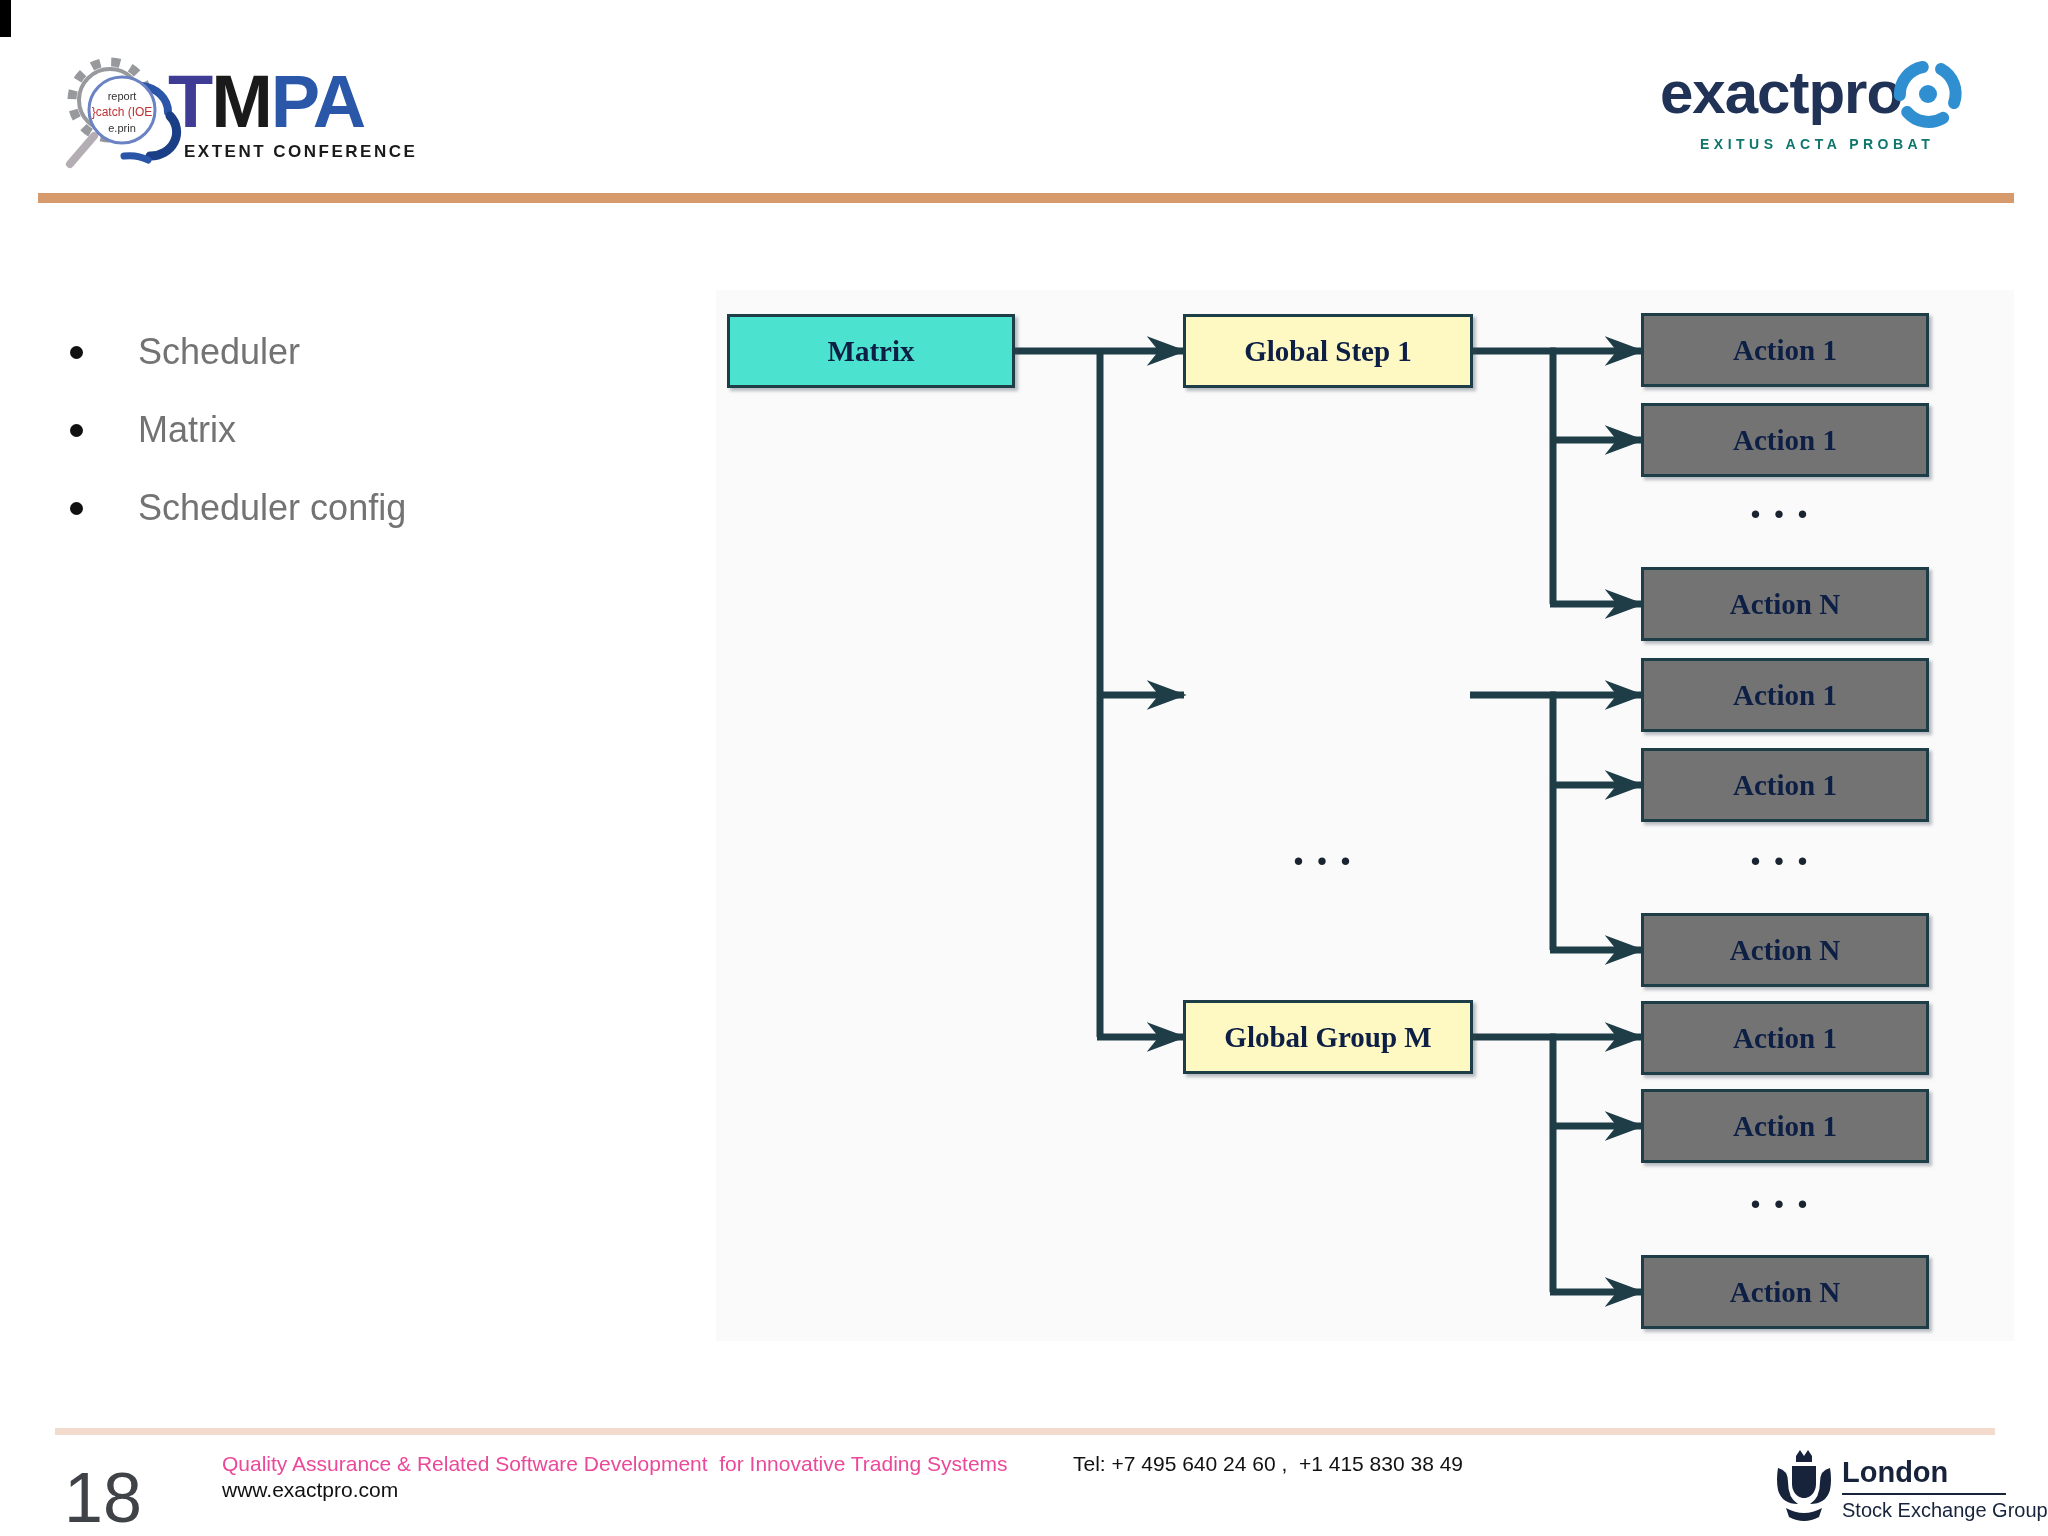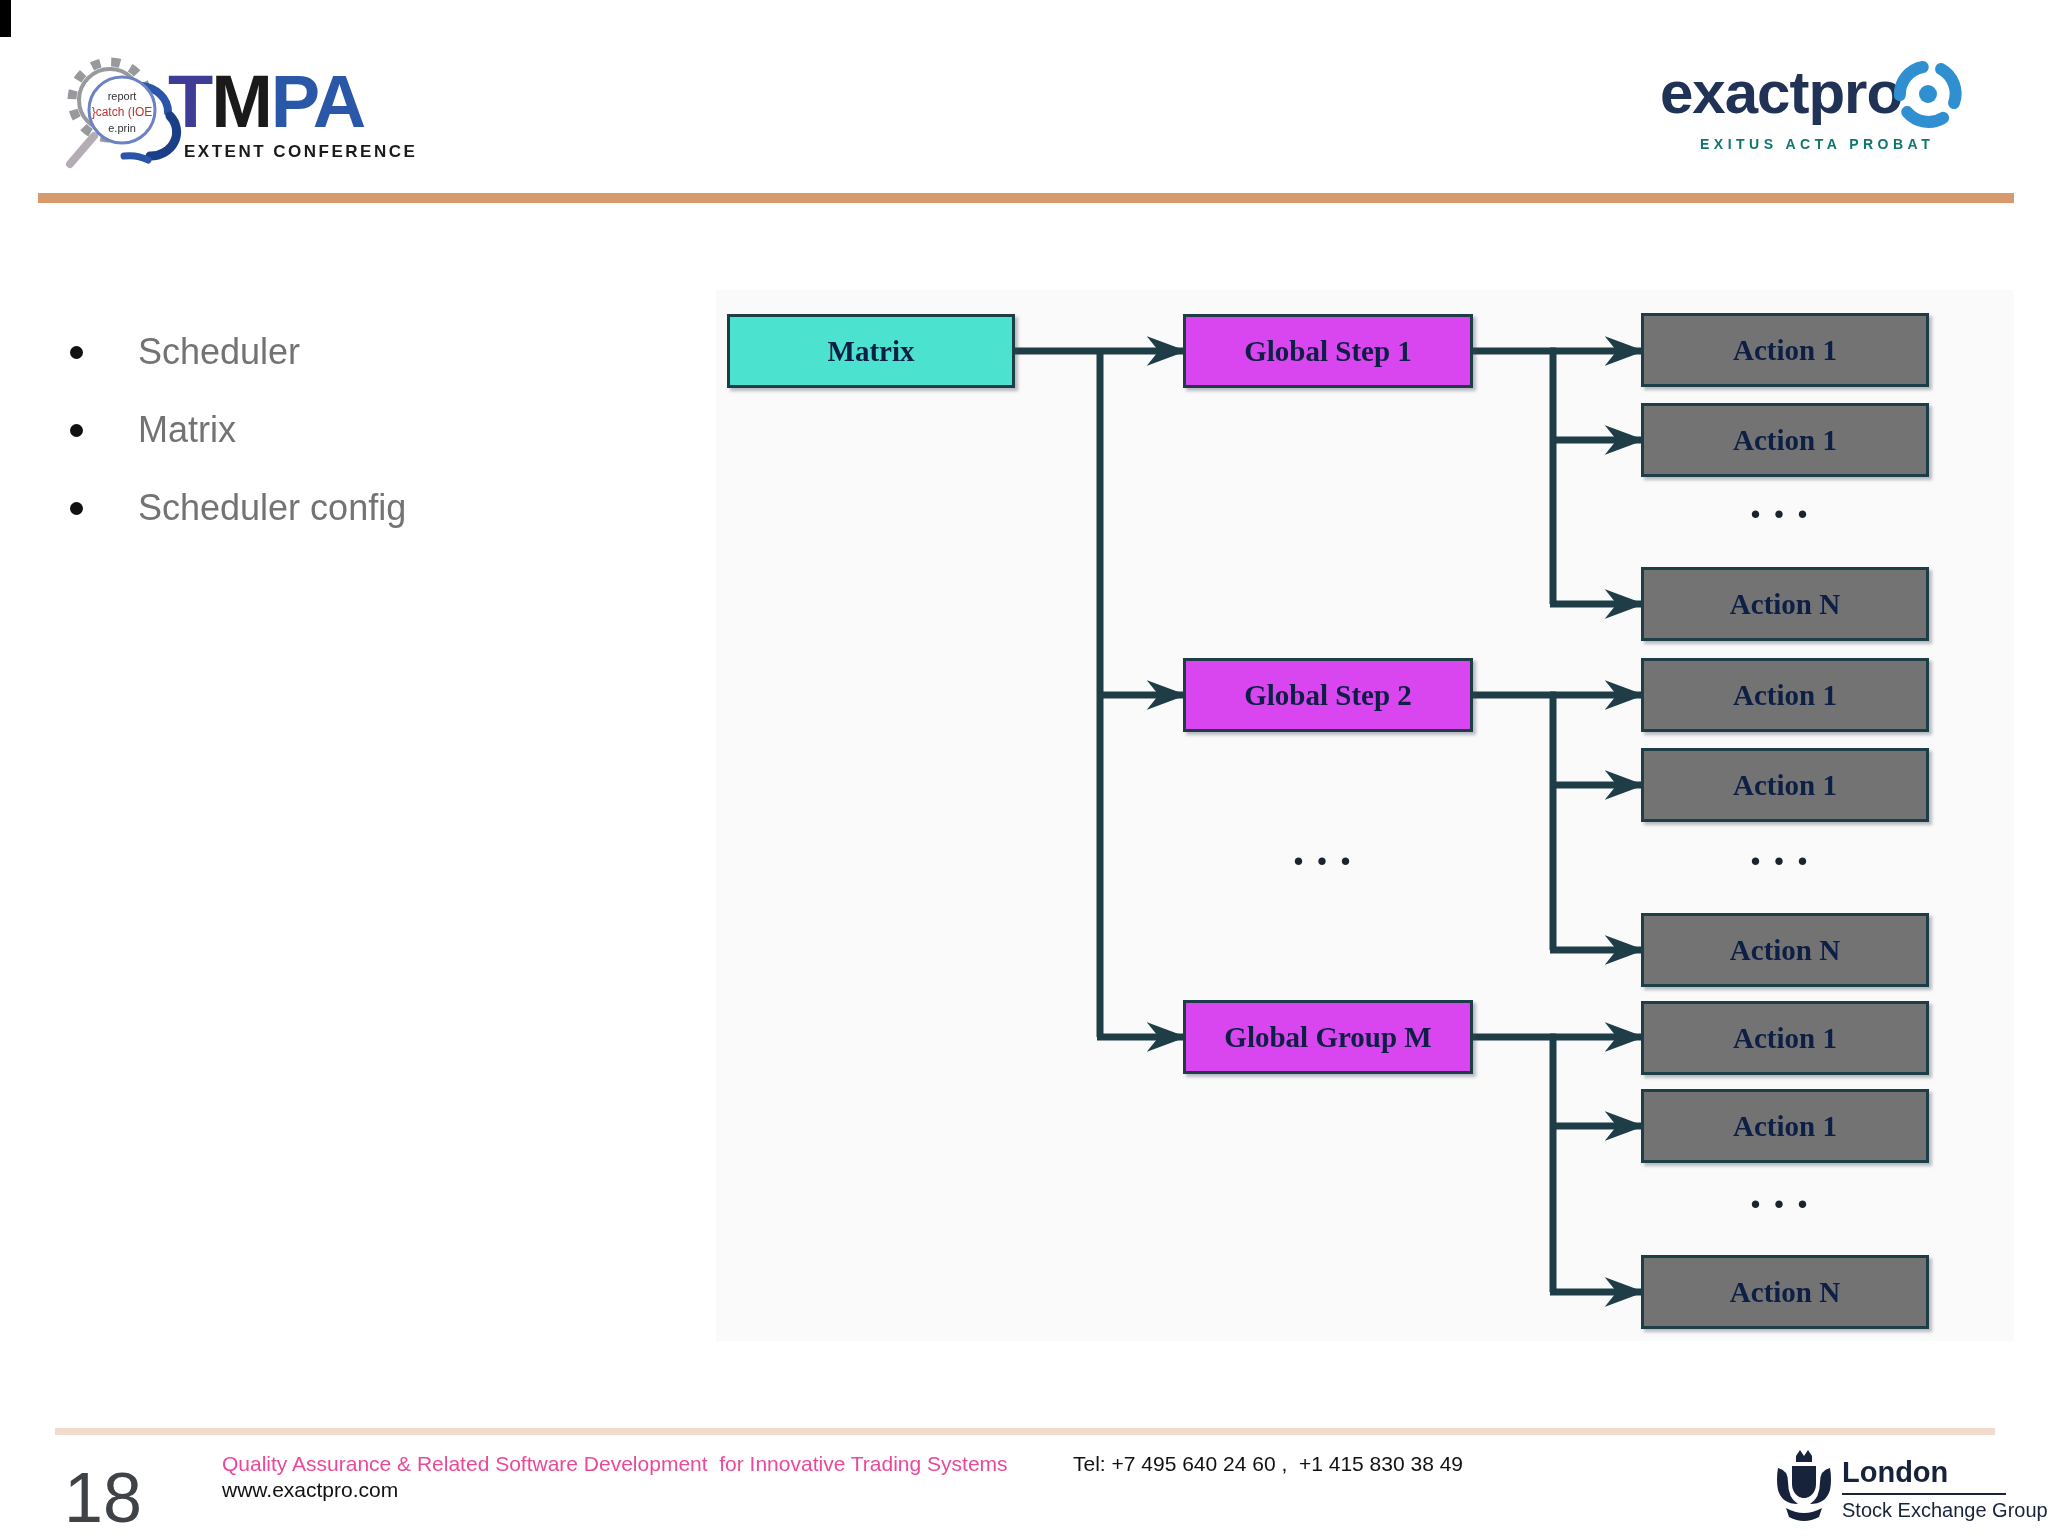--- a/index.html
+++ b/index.html
@@ -25,21 +25,21 @@
   .bullet-row{left:70px;width:600px;height:60px;display:flex;align-items:center;}
   .bullet-dot{width:13px;height:13px;border-radius:50%;background:#111;margin-right:55px;flex:0 0 auto;}
   .bullet-label{font-size:36px;color:#737373;}
 
   
   #diagram-panel{left:716px;top:290px;width:1298px;height:1051px;background:#fafafa;}
   .box{position:absolute;box-sizing:border-box;border:3px solid #1D3E46;display:flex;align-items:center;
        justify-content:center;font-family:"Liberation Serif",serif;font-weight:bold;font-size:29px;
        color:#0D1F44;box-shadow:3px 3px 3px rgba(60,70,90,.35);}
   .box.matrix{background:#4BE3CF;}
-  .box.step{background:#d946ef;}
+  .box.step{background:#fef9c3;}
   .box.action{background:#737373;}
   .dots{position:absolute;width:160px;text-align:center;font-family:"Liberation Serif",serif;
         font-weight:bold;font-size:46px;letter-spacing:12px;color:#1A2430;line-height:46px;}
 
   
   #footer-divider{left:55px;top:1428px;width:1940px;height:7px;background:#F2DACD;}
   #page-number{left:64px;top:1458px;font-size:70px;color:#3F4347;}
   #footer-line1{left:222px;top:1452px;font-size:21px;color:#ec4899;white-space:pre;}
   #footer-line2{left:222px;top:1478px;font-size:21px;color:#111;}
   #footer-tel{left:1073px;top:1452px;font-size:21px;color:#111;white-space:pre;}
@@ -143,21 +143,20 @@
       <line x1="1553" y1="1034" x2="1553" y2="1292"></line>
       <line x1="1550" y1="1037" x2="1642" y2="1037" marker-end="url(#arrow)"></line>
       <line x1="1550" y1="1126" x2="1642" y2="1126" marker-end="url(#arrow)"></line>
       <line x1="1550" y1="1292" x2="1642" y2="1292" marker-end="url(#arrow)"></line>
     </g>
   </svg>
 
   <div class="box matrix" style="left:727px;top:314px;width:288px;height:74px;">Matrix</div>
 
   <div class="box step" style="left:1183px;top:314px;width:290px;height:74px;">Global Step 1</div>
-  <div class="box step" style="left:1183px;top:658px;width:290px;height:74px;">Global Step 2</div>
   <div class="box step" style="left:1183px;top:1000px;width:290px;height:74px;">Global Group M</div>
   <div class="dots" style="left:1248px;top:827px;">...</div>
 
   <div class="box action" style="left:1641px;top:313px;width:288px;height:74px;">Action 1</div>
   <div class="box action" style="left:1641px;top:403px;width:288px;height:74px;">Action 1</div>
   <div class="dots" style="left:1705px;top:480px;">...</div>
   <div class="box action" style="left:1641px;top:567px;width:288px;height:74px;">Action N</div>
 
   <div class="box action" style="left:1641px;top:658px;width:288px;height:74px;">Action 1</div>
   <div class="box action" style="left:1641px;top:748px;width:288px;height:74px;">Action 1</div>

